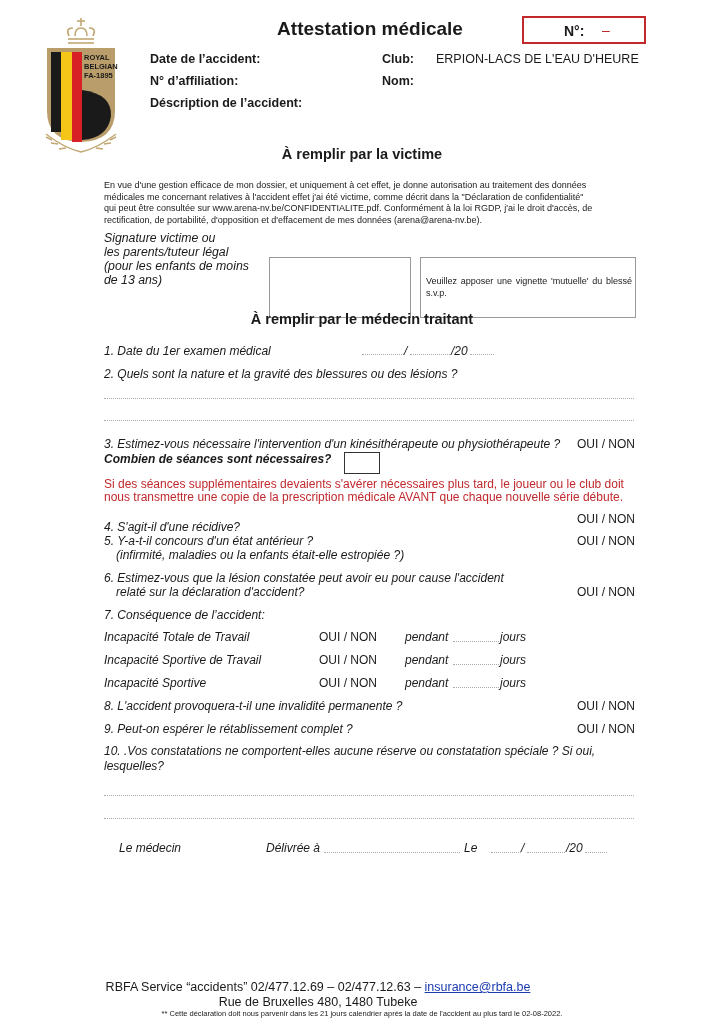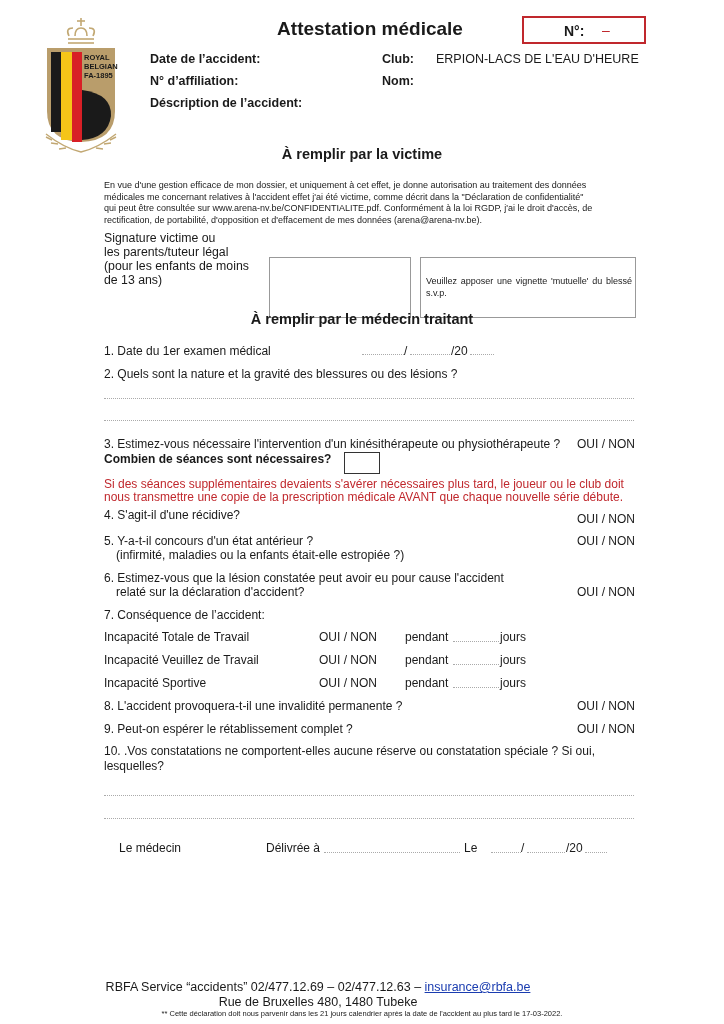--- a/index.html
+++ b/index.html
@@ -7,21 +7,21 @@
   .abs{position:absolute;}
   .logo{left:44px;top:16px;width:74px;height:140px;}
   .title{left:250px;top:18px;width:240px;text-align:center;font-weight:bold;font-size:19px;}
   .nbox{left:522px;top:16px;width:124px;height:28px;border:2px solid #c0282d;box-sizing:border-box;}
   .nbox .lbl{position:absolute;left:40px;top:5px;font-weight:bold;font-size:14px;}
   .nbox .val{position:absolute;left:78px;top:4px;color:#c0282d;font-size:14px;}
   .hdr{font-size:12.5px;font-weight:bold;}
   .hdrv{font-size:12.5px;}
   .sect{font-weight:bold;font-size:14.5px;text-align:center;width:724px;left:0;}
   .small{font-size:9px;line-height:11.5px;}
-  .q{font-size:12px;}
+  .q{font-size:12px;font-style:italic;}
   .on{font-size:12px;}
   .dotline{border-bottom:1px dotted #aaa;}
   .box{border:1px solid #999;box-sizing:border-box;margin-top:28px;}
   .red{color:#c0282d;font-weight:normal;font-size:12px;line-height:13px;}
   .foot{font-size:12.5px;text-align:center;width:636px;left:0;}
   .foot a{color:#1a3cb0;text-decoration:underline;}
   .note{font-size:7.5px;text-align:center;width:724px;left:0;}
 </style>
 </head>
 <body>
@@ -94,40 +94,40 @@
 
 <div class="abs q" style="left:104px;top:437px;">3. Estimez-vous nécessaire l'intervention d'un kinésithérapeute ou physiothérapeute ?</div>
 <div class="abs on" style="left:577px;top:437px;">OUI / NON</div>
 <div class="abs q" style="left:104px;top:452px;font-weight:bold;">Combien de séances sont nécessaires?</div>
 <div class="abs" style="left:344px;top:452px;width:36px;height:22px;border:1px solid #333;box-sizing:border-box;"></div>
 <div class="abs red" style="left:104px;top:478px;">
   <div>Si des séances supplémentaires devaients s'avérer nécessaires plus tard, le joueur ou le club doit</div>
   <div>nous transmettre une copie de la prescription médicale AVANT que chaque nouvelle série débute.</div>
 </div>
 
-<div class="abs q" style="left:104px;top:508px;">4.   S'agit-il d'une récidive?</div>
+<div class="abs q" style="left:104px;top:520px;">4.   S'agit-il d'une récidive?</div>
 <div class="abs on" style="left:577px;top:512px;">OUI / NON</div>
 
 <div class="abs q" style="left:104px;top:534px;">5.   Y-a-t-il concours d'un état antérieur ?</div>
 <div class="abs q" style="left:116px;top:548px;">(infirmité, maladies ou la enfants était-elle estropiée ?)</div>
 <div class="abs on" style="left:577px;top:534px;">OUI / NON</div>
 
 <div class="abs q" style="left:104px;top:571px;">6.   Estimez-vous que la lésion constatée peut avoir eu pour cause l'accident</div>
 <div class="abs q" style="left:116px;top:585px;">relaté sur la déclaration d'accident?</div>
 <div class="abs on" style="left:577px;top:585px;">OUI / NON</div>
 
 <div class="abs q" style="left:104px;top:608px;">7.   Conséquence de l’accident:</div>
 
 <div class="abs q" style="left:104px;top:630px;">Incapacité Totale de Travail</div>
 <div class="abs on" style="left:319px;top:630px;">OUI / NON</div>
 <div class="abs q" style="left:405px;top:630px;">pendant</div>
 <div class="abs dotline" style="left:453px;top:641px;width:46px;"></div>
 <div class="abs q" style="left:500px;top:630px;">jours</div>
 
-<div class="abs q" style="left:104px;top:653px;">Incapacité Veuillez de Travail</div>
+<div class="abs q" style="left:104px;top:653px;">Incapacité Sportive de Travail</div>
 <div class="abs on" style="left:319px;top:653px;">OUI / NON</div>
 <div class="abs q" style="left:405px;top:653px;">pendant</div>
 <div class="abs dotline" style="left:453px;top:664px;width:46px;"></div>
 <div class="abs q" style="left:500px;top:653px;">jours</div>
 
 <div class="abs q" style="left:104px;top:676px;">Incapacité Sportive</div>
 <div class="abs on" style="left:319px;top:676px;">OUI / NON</div>
 <div class="abs q" style="left:405px;top:676px;">pendant</div>
 <div class="abs dotline" style="left:453px;top:687px;width:46px;"></div>
 <div class="abs q" style="left:500px;top:676px;">jours</div>
@@ -150,13 +150,13 @@
 <div class="abs dotline" style="left:491px;top:852px;width:30px;"></div>
 <div class="abs q" style="left:521px;top:841px;">/</div>
 <div class="abs dotline" style="left:527px;top:852px;width:38px;"></div>
 <div class="abs q" style="left:566px;top:841px;">/20</div>
 <div class="abs dotline" style="left:585px;top:852px;width:22px;"></div>
 
 <div class="abs foot" style="top:980px;">
   <span>RBFA Service “accidents” 02/477.12.69 – 02/477.12.63 – </span><a>insurance@rbfa.be</a>
 </div>
 <div class="abs foot" style="top:995px;">Rue de Bruxelles 480, 1480 Tubeke</div>
-<div class="abs note" style="top:1009px;">** Cette déclaration doit nous parvenir dans les 21 jours calendrier après la date de l'accident au plus tard le 17-03-2022.</div>
+<div class="abs note" style="top:1009px;">** Cette déclaration doit nous parvenir dans les 21 jours calendrier après la date de l'accident au plus tard le 02-08-2022.</div>
 
 </body></html>

